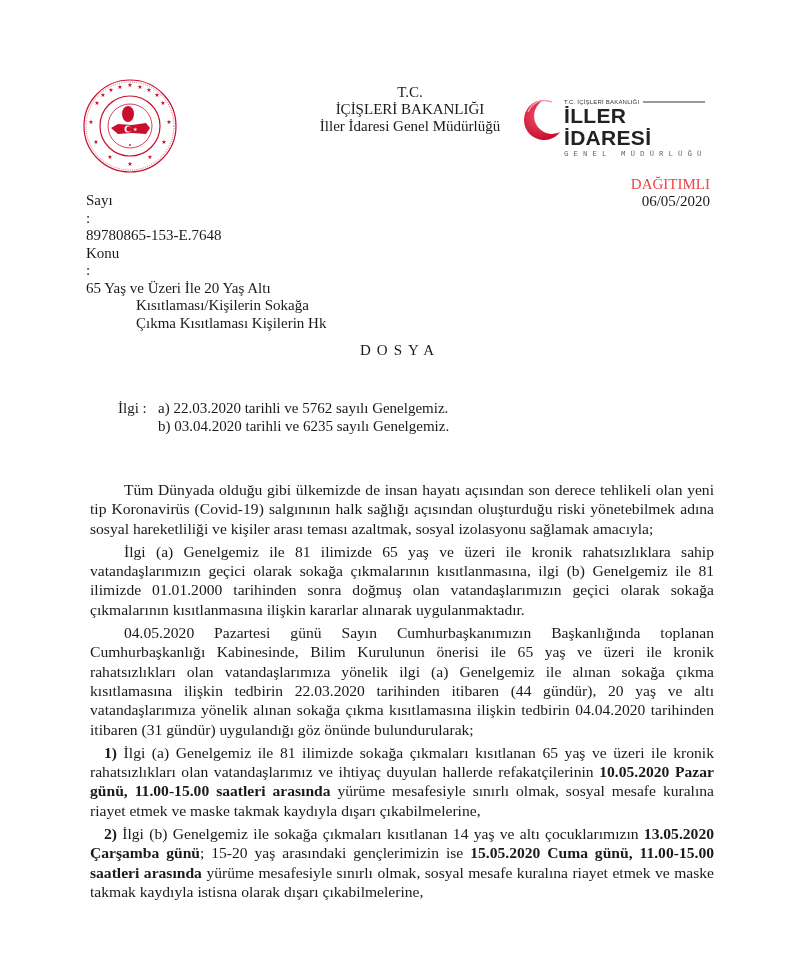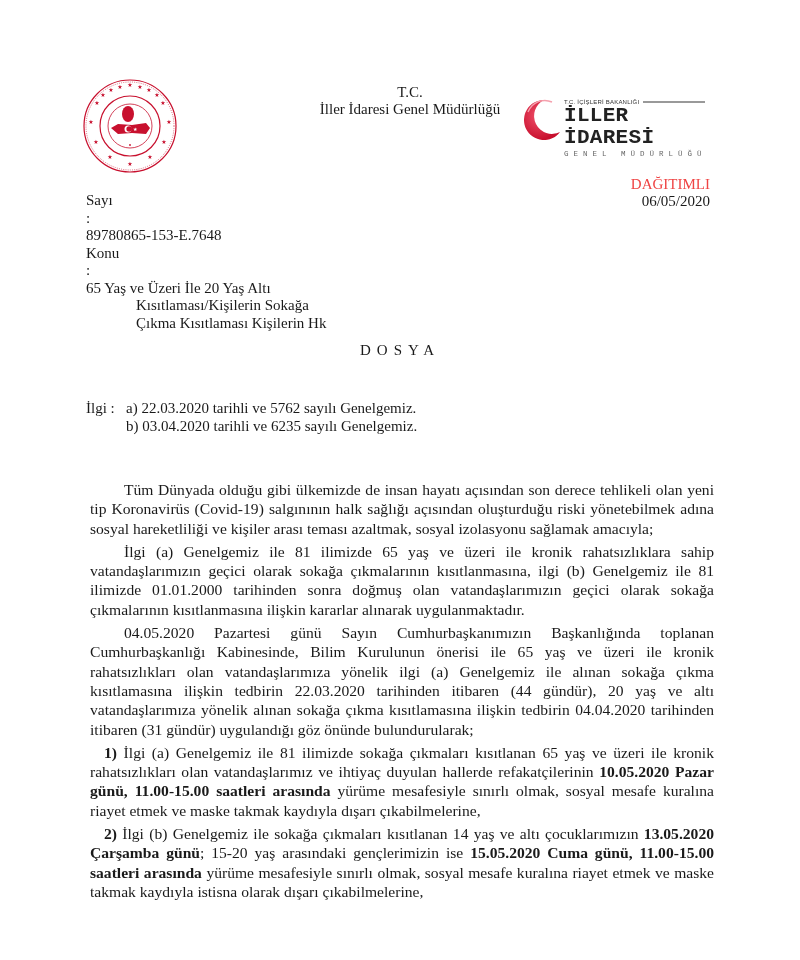--- a/index.html
+++ b/index.html
@@ -5,33 +5,33 @@
   html, body { margin: 0; padding: 0; background: #ffffff; }
   body { width: 800px; height: 960px; position: relative; overflow: hidden;
          font-family: "Liberation Serif", "DejaVu Serif", serif; color: #1a1a1a; }
   .abs { position: absolute; }
   .seal { left: 82px; top: 78px; width: 96px; height: 96px; }
   .header-center { left: 290px; top: 84px; width: 240px; text-align: center; font-size: 15px; line-height: 17px; }
   .logo { left: 522px; top: 96px; width: 186px; height: 48px; }
   .logo-text { position: absolute; left: 42px; top: 3px; }
   .logo-small { font-family: "Liberation Sans", sans-serif; font-size: 6px; letter-spacing: 0.2px; color: #333; white-space: nowrap; }
   .logo-small-bar { display: inline-block; width: 62px; height: 2px; background: #999; vertical-align: middle; margin-left: 4px; }
-  .logo-main { font-family: Liberation Mono, monospace; font-weight: bold; font-size: 21px; line-height: 22px; color: #222; letter-spacing: 0.3px; }
+  .logo-main { font-family: Liberation Sans, sans-serif; font-weight: bold; font-size: 21px; line-height: 22px; color: #222; letter-spacing: 0.3px; }
   .logo-sub { font-family: Liberation Mono, monospace; font-size: 7.5px; letter-spacing: 5px; color: #666; margin-top: 1px; white-space: nowrap; }
   .dist { right: 90px; top: 176px; text-align: right; font-size: 15px; line-height: 17px; }
   .dist .red { color: #ef4444; }
   .meta { left: 86px; top: 192px; font-size: 15px; line-height: 17.5px; }
   .meta-row { display: flex; flex-direction: column; }
   .meta-label { width: 38px; }
   .meta-sep { width: 12px; }
   .meta-indent { padding-left: 50px; }
   .dosya { left: 0; width: 800px; top: 342px; text-align: center; font-size: 15px; letter-spacing: 6px; }
   .ilgi { left: 86px; top: 400px; font-size: 15px; line-height: 17.5px; }
   .ilgi-row { display: flex; }
-  .ilgi-label { width: 40px; }
+  .ilgi-label { width: 40px; margin-left: 32px; }
   .body { left: 86px; top: 476px; width: 632px; font-size: 15.6px; line-height: 19.3px; text-align: justify; }
   .body p { margin: 4px; }
   .ind { text-indent: 34px; }
   .ind2 { text-indent: 14px; }
   .closing { padding-left: 30px; }
   b { font-weight: bold; }
 </style>
 </head>
 <body>
 
@@ -63,20 +63,21 @@
     <path d="M29 50 L36 46 L50 47 L64 45 L68 50 L64 56 L50 55 L36 56 Z" fill="#c8102e"></path>
     <circle cx="46" cy="51" r="3.5" fill="#fff"></circle>
     <circle cx="47.2" cy="51" r="2.8" fill="#c8102e"></circle>
     <text x="51" y="53" font-size="5" fill="#fff">★</text>
     <circle cx="48" cy="67" r="0.9" fill="#c8102e"></circle>
   </svg>
 </div>
 
 <div class="abs header-center">
   <div>T.C.</div>
+  <div>İÇİŞLERİ BAKANLIĞI</div>
   <div>İller İdaresi Genel Müdürlüğü</div>
 </div>
 
 <div class="abs logo">
   <svg width="40" height="44" viewBox="0 0 40 44" style="position:absolute;left:0;top:2px;">
     <defs>
       <radialGradient id="lg" cx="40%" cy="40%" r="60%">
         <stop offset="0%" stop-color="#f0506a"></stop>
         <stop offset="100%" stop-color="#c8102e"></stop>
       </radialGradient>

